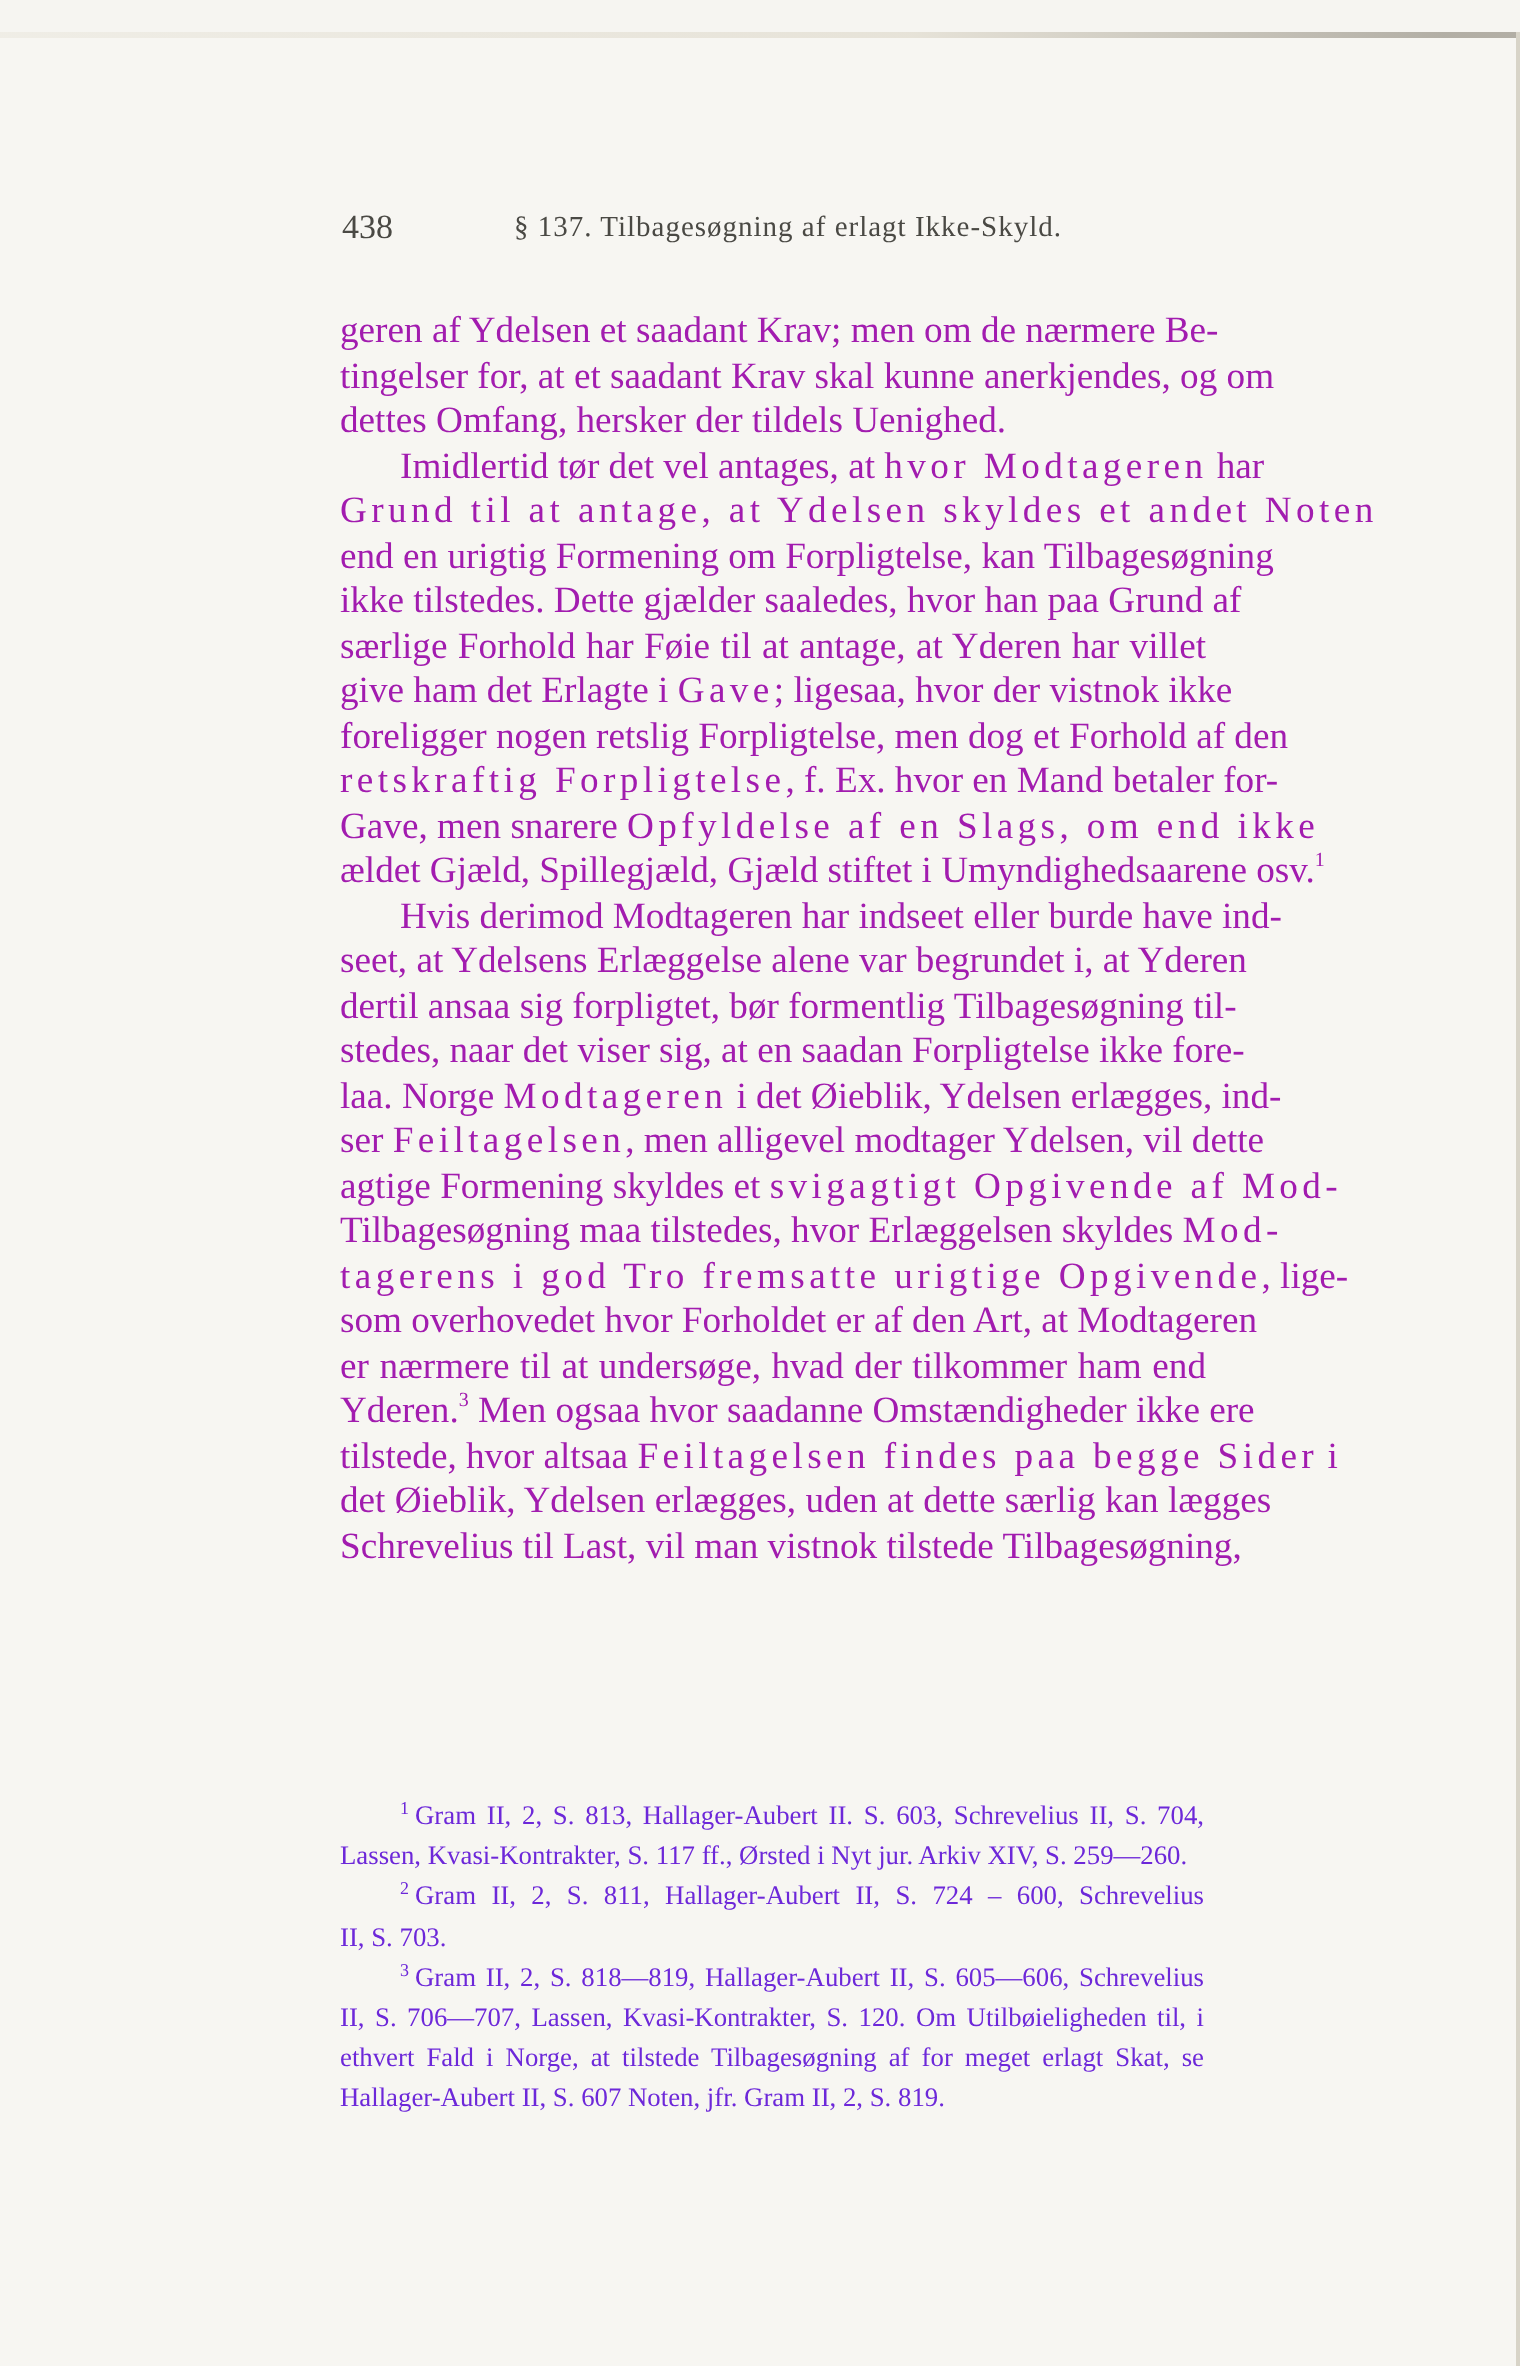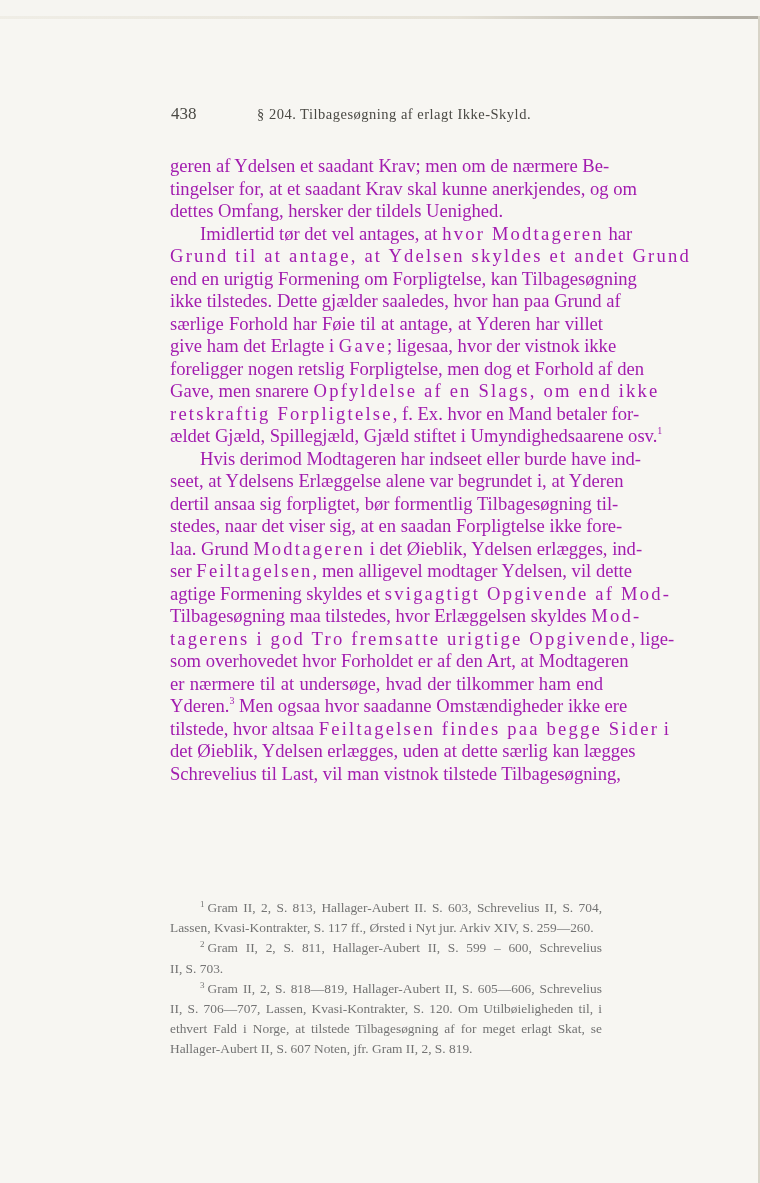--- a/index.html
+++ b/index.html
@@ -86,21 +86,21 @@
       vertical-align: 8px;
       line-height: 0;
     }
     .footnotes {
       position: absolute;
       top: 882px;
       left: 170px;
       width: 432px;
       font-size: 13.4px;
       line-height: 20.2px;
-      color: #737373;
+      color: #6d28d9;
     }
     .footnotes .fn-line {
       display: block;
       white-space: nowrap;
       text-align: justify;
       text-align-last: justify;
       height: 20.2px;
     }
     .footnotes .fn-line.last {
       text-align-last: left;
@@ -118,57 +118,57 @@
 </head>
 <body>
 
 <div class="page">
   <div class="edge-top"></div>
   <div class="edge-bottom"></div>
   <div class="edge-right"></div>
 
   <div class="running-head">
     <span class="page-number">438</span>
-    <span class="section-title">§ 204.  Tilbagesøgning af erlagt Ikke-Skyld.</span>
+    <span class="section-title">§ 137.  Tilbagesøgning af erlagt Ikke-Skyld.</span>
   </div>
 
   <div class="body-text">
     <span class="line">geren af Ydelsen et saadant Krav; men om de nærmere Be-</span>
     <span class="line">tingelser for, at et saadant Krav skal kunne anerkjendes, og om</span>
     <span class="line last">dettes Omfang, hersker der tildels Uenighed.</span>
     <span class="line indent"><span>Imidlertid tør det vel antages, at </span><span class="spaced">hvor Modtageren</span><span> har</span></span>
-    <span class="line"><span class="spaced">Grund til at antage</span><span class="spaced">, at </span><span class="spaced">Ydelsen skyldes et andet Grund</span></span>
+    <span class="line"><span class="spaced">Grund til at antage</span><span class="spaced">, at </span><span class="spaced">Ydelsen skyldes et andet Noten</span></span>
     <span class="line">end en urigtig Formening om Forpligtelse, kan Tilbagesøgning</span>
     <span class="line">ikke tilstedes. Dette gjælder saaledes, hvor han paa Grund af</span>
     <span class="line">særlige Forhold har Føie til at antage, at Yderen har villet</span>
     <span class="line"><span>give ham det Erlagte i </span><span class="spaced">Gave</span><span>; ligesaa, hvor der vistnok ikke</span></span>
     <span class="line">foreligger nogen retslig Forpligtelse, men dog et Forhold af den</span>
+    <span class="line"><span class="spaced">retskraftig Forpligtelse</span><span>, f. Ex. hvor en Mand betaler for-</span></span>
     <span class="line"><span>Gave, men snarere </span><span class="spaced">Opfyldelse af en Slags, om end ikke</span></span>
-    <span class="line"><span class="spaced">retskraftig Forpligtelse</span><span>, f. Ex. hvor en Mand betaler for-</span></span>
     <span class="line last"><span>ældet Gjæld, Spillegjæld, Gjæld stiftet i Umyndighedsaarene osv.</span><sup>1</sup></span>
     <span class="line indent">Hvis derimod Modtageren har indseet eller burde have ind-</span>
     <span class="line">seet, at Ydelsens Erlæggelse alene var begrundet i, at Yderen</span>
     <span class="line">dertil ansaa sig forpligtet, bør formentlig Tilbagesøgning til-</span>
     <span class="line">stedes, naar det viser sig, at en saadan Forpligtelse ikke fore-</span>
-    <span class="line"><span>laa. Grund </span><span class="spaced">Modtageren</span><span> i det Øieblik, Ydelsen erlægges, ind-</span></span>
+    <span class="line"><span>laa. Norge </span><span class="spaced">Modtageren</span><span> i det Øieblik, Ydelsen erlægges, ind-</span></span>
     <span class="line"><span>ser </span><span class="spaced">Feiltagelsen</span><span>, men alligevel modtager Ydelsen, vil dette</span></span>
     <span class="line"><span>agtige Formening skyldes et </span><span class="spaced">svigagtigt Opgivende af Mod-</span></span>
     <span class="line"><span>Tilbagesøgning maa tilstedes, hvor Erlæggelsen skyldes </span><span class="spaced">Mod-</span></span>
     <span class="line"><span class="spaced">tagerens i god Tro fremsatte urigtige Opgivende</span><span>, lige-</span></span>
     <span class="line">som overhovedet hvor Forholdet er af den Art, at Modtageren</span>
     <span class="line">er nærmere til at undersøge, hvad der tilkommer ham end</span>
     <span class="line"><span>Yderen.</span><sup>3</sup><span>  </span><span>Men ogsaa hvor saadanne Omstændigheder ikke ere</span></span>
     <span class="line"><span>tilstede, hvor altsaa </span><span class="spaced">Feiltagelsen findes paa begge Sider</span><span> i</span></span>
     <span class="line">det Øieblik, Ydelsen erlægges, uden at dette særlig kan lægges</span>
     <span class="line last">Schrevelius til Last, vil man vistnok tilstede Tilbagesøgning,</span>
   </div>
 
   <div class="footnotes">
     <span class="fn-line indent"><span class="fn-mark">1</span><span>Gram II, 2, S. 813, Hallager-Aubert II. S. 603, Schrevelius II, S. 704,</span></span>
     <span class="fn-line last">Lassen, Kvasi-Kontrakter, S. 117 ff., Ørsted i Nyt jur. Arkiv XIV, S. 259—260.</span>
-    <span class="fn-line indent"><span class="fn-mark">2</span><span>Gram II, 2, S. 811, Hallager-Aubert II, S. 599 – 600, Schrevelius</span></span>
+    <span class="fn-line indent"><span class="fn-mark">2</span><span>Gram II, 2, S. 811, Hallager-Aubert II, S. 724 – 600, Schrevelius</span></span>
     <span class="fn-line last">II, S. 703.</span>
     <span class="fn-line indent"><span class="fn-mark">3</span><span>Gram II, 2, S. 818—819, Hallager-Aubert II, S. 605—606, Schrevelius</span></span>
     <span class="fn-line">II, S. 706—707, Lassen, Kvasi-Kontrakter, S. 120. Om Utilbøieligheden til, i</span>
     <span class="fn-line">ethvert Fald i Norge, at tilstede Tilbagesøgning af for meget erlagt Skat, se</span>
     <span class="fn-line last">Hallager-Aubert II, S. 607 Noten, jfr. Gram II, 2, S. 819.</span>
   </div>
 </div>
 
 </body></html>

